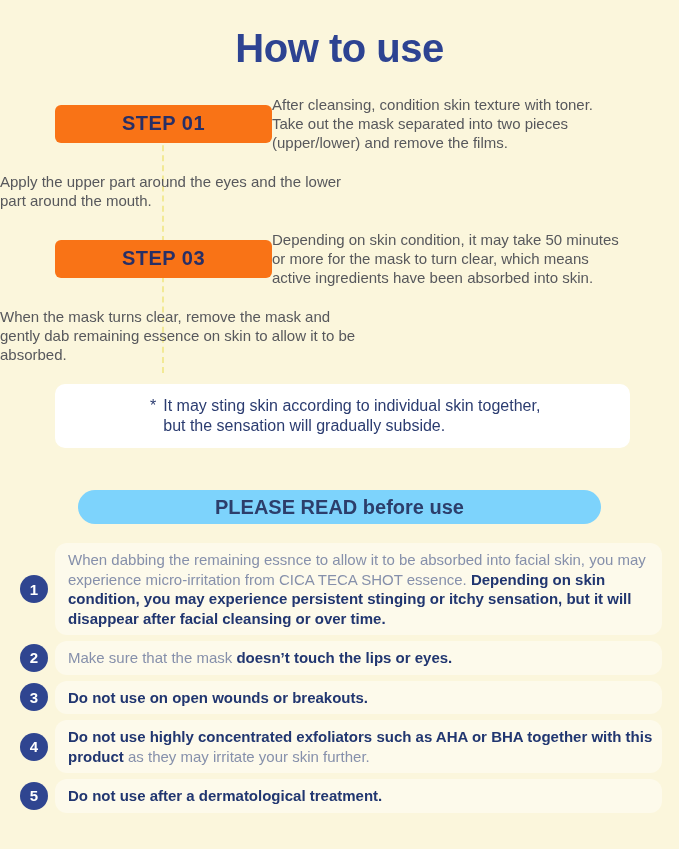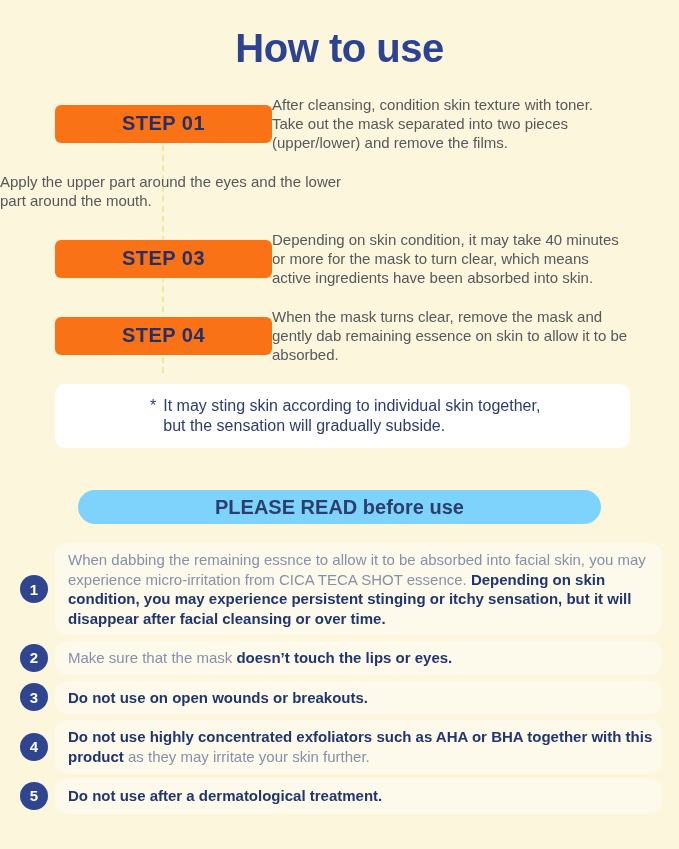--- a/index.html
+++ b/index.html
@@ -135,25 +135,24 @@
       <div class="step-box">STEP 01</div>
       <div class="step-desc">After cleansing, condition skin texture with toner. Take out the mask separated into two pieces (upper/lower) and remove the films.</div>
     </div>
 
     <div class="step-row">
       <div class="step-desc">Apply the upper part around the eyes and the lower part around the mouth.</div>
     </div>
 
     <div class="step-row">
       <div class="step-box">STEP 03</div>
-      <div class="step-desc">Depending on skin condition, it may take 40 minutes or more for the mask to turn clear, which means active ingredients have been absorbed into skin.</div>
-    </div>
-
-    <div class="step-row">
-      <div class="step-box">STEP 04</div>
+      <div class="step-desc">Depending on skin condition, it may take 50 minutes or more for the mask to turn clear, which means active ingredients have been absorbed into skin.</div>
+    </div>
+
+    <div class="step-row">
       <div class="step-desc">When the mask turns clear, remove the mask and gently dab remaining essence on skin to allow it to be absorbed.</div>
     </div>
   </div>
 
   <div class="note-box">
     <span class="note-marker">*</span>
     <span><span>It may sting skin according to individual skin together,</span><br><span>but the sensation will gradually subside.</span></span>
   </div>
 
   <div class="read-banner">PLEASE READ before use</div>

